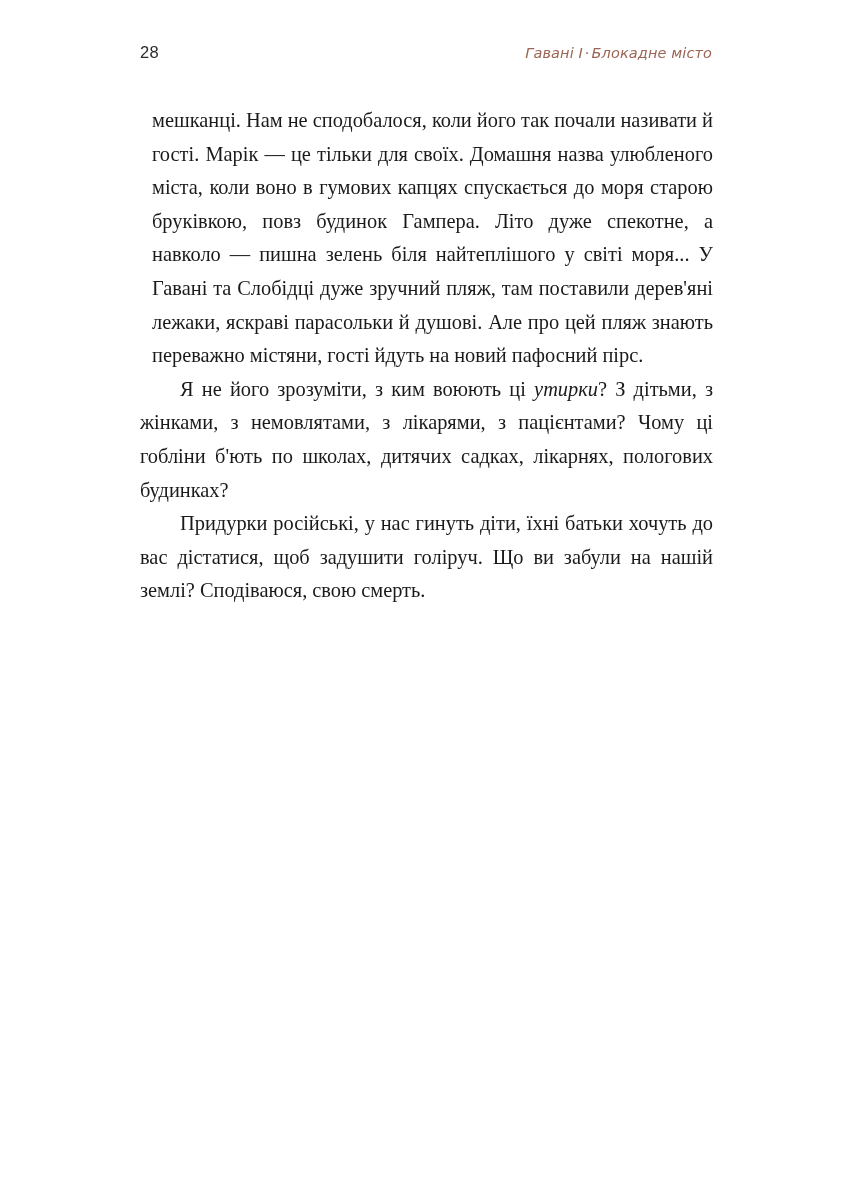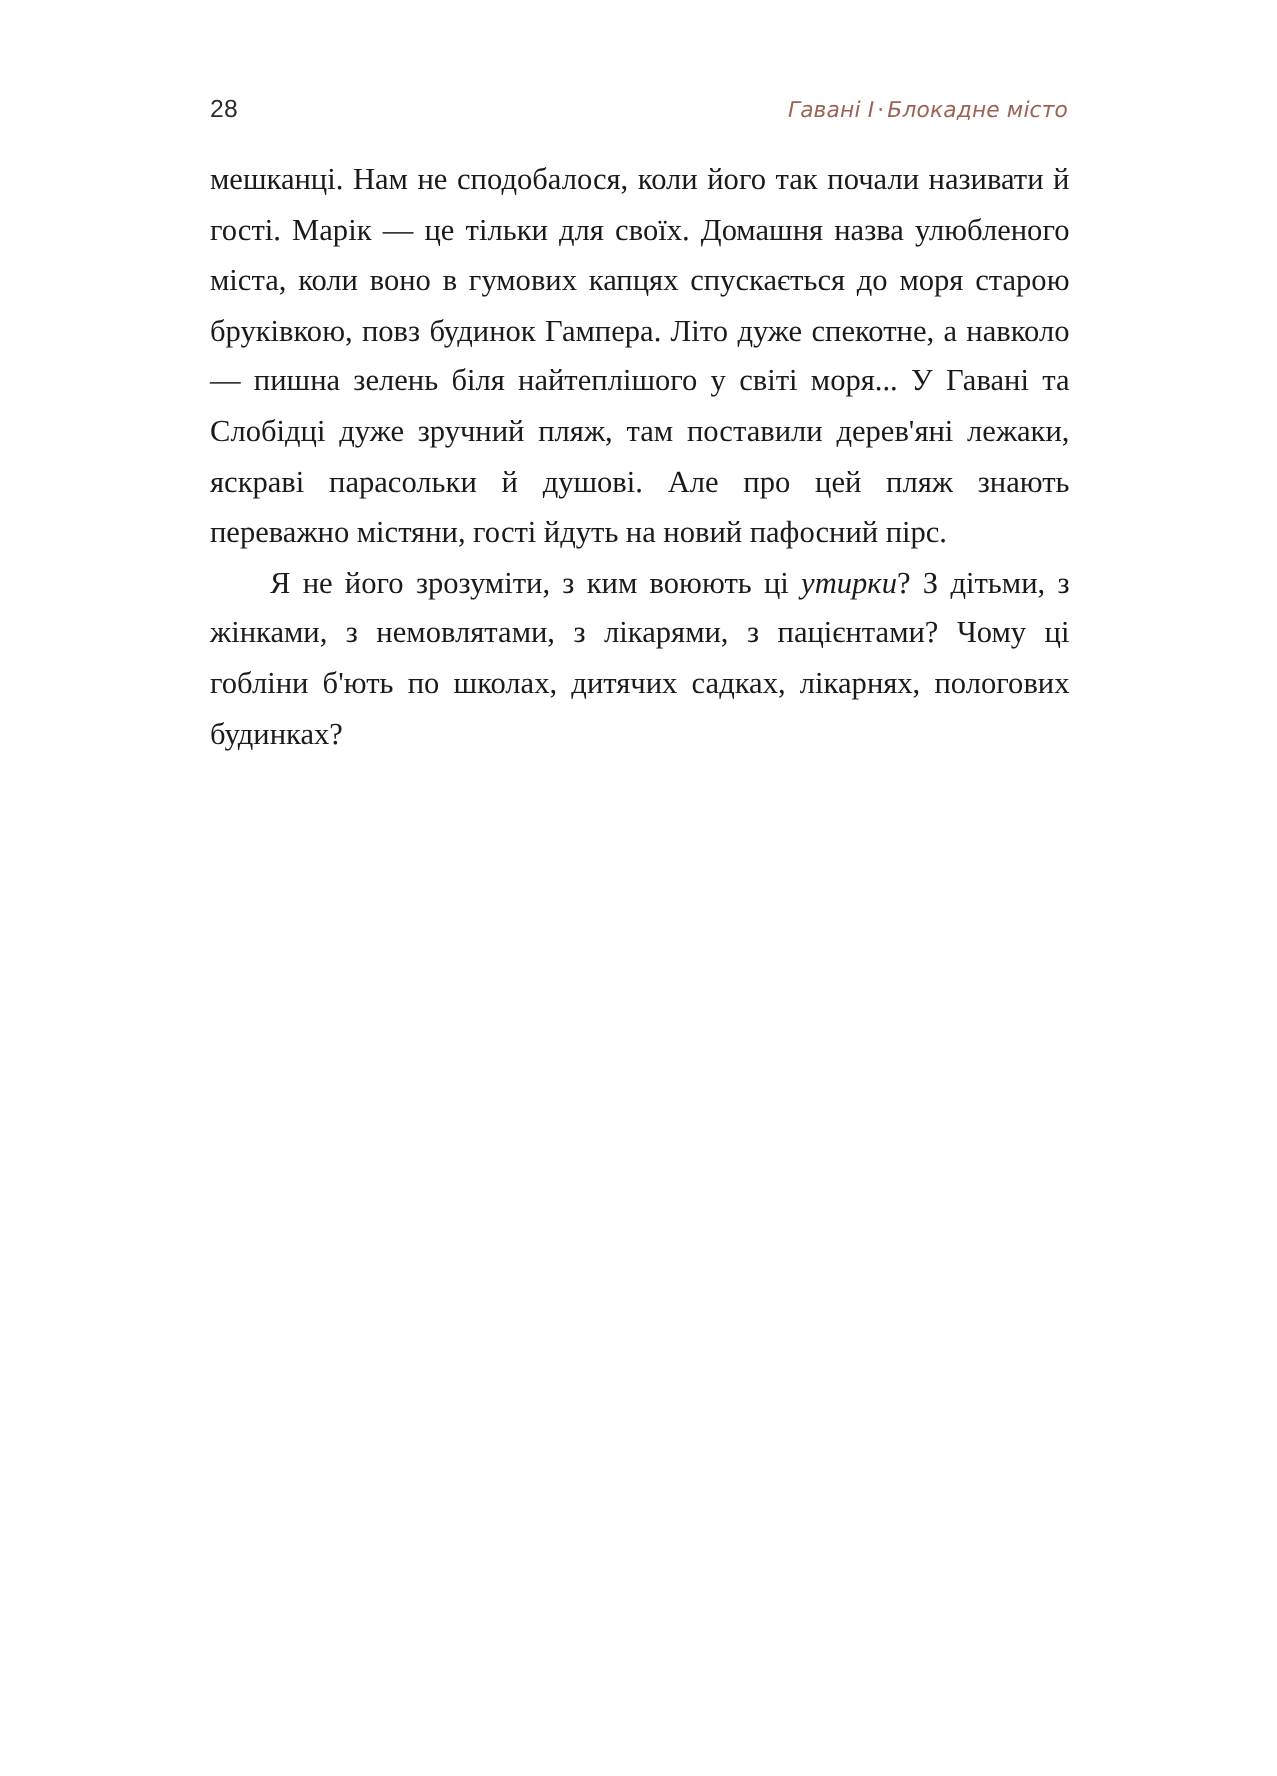--- a/index.html
+++ b/index.html
@@ -20,21 +20,21 @@
     background: #ffffff;
     box-sizing: border-box;
     overflow: hidden;
   }
 
   
   .running-head {
     position: absolute;
     left: 140px;
     right: 139px;
-    top: 65px;
+    top: 44px;
     height: 26px;
     display: flex;
     align-items: baseline;
     justify-content: space-between;
   }
 
   .folio {
     font-family: "Liberation Sans", "DejaVu Sans", sans-serif;
     font-size: 16.5px;
     line-height: 1;
@@ -71,20 +71,21 @@
     text-align: justify;
     text-align-last: left;
     text-indent: 40px;
     hyphens: manual;
     -webkit-hyphens: manual;
     word-spacing: -0.1px;
   }
 
   .textblock p.first {
     text-indent: 0;
+    margin-left: 12px;
   }
 
   .textblock p em {
   }
 </style>
 </head>
 <body>
 
 <div class="page">
 
@@ -94,17 +95,18 @@
       <span>Гавані I</span><span class="sep">·</span><span>Блокадне місто</span>
     </span>
   </div>
 
   <div class="textblock">
 
     <p class="first">мешканці. Нам не сподобалося, коли його так почали називати й гості. Марік — це тільки для своїх. Домашня назва улюбленого міста, коли воно в гумових капцях спускається до моря старою бруківкою, повз будинок Гампера. Літо дуже спекотне, а навколо — пишна зелень біля найтеплішого у світі моря... У Гавані та Слобідці дуже зручний пляж, там поставили дерев'яні лежаки, яскраві парасольки й душові. Але про цей пляж знають переважно містяни, гості йдуть на новий пафосний пірс.</p>
 
     <p><span>Я не його зрозуміти, з ким воюють ці </span><em>утирки</em><span>? З дітьми, з жінками, з немовлятами, з лікарями, з пацієнтами? Чому ці гобліни б'ють по школах, дитячих садках, лікарнях, пологових будинках?</span></p>
 
+    <p>Придурки російські, у нас гинуть діти, їхні батьки хочуть до вас дістатися, щоб задушити голіруч. Що ви забули на нашій землі? Сподіваюся, свою смерть.</p>
 
 
   </div>
 
 </div>
 
 </body></html>

